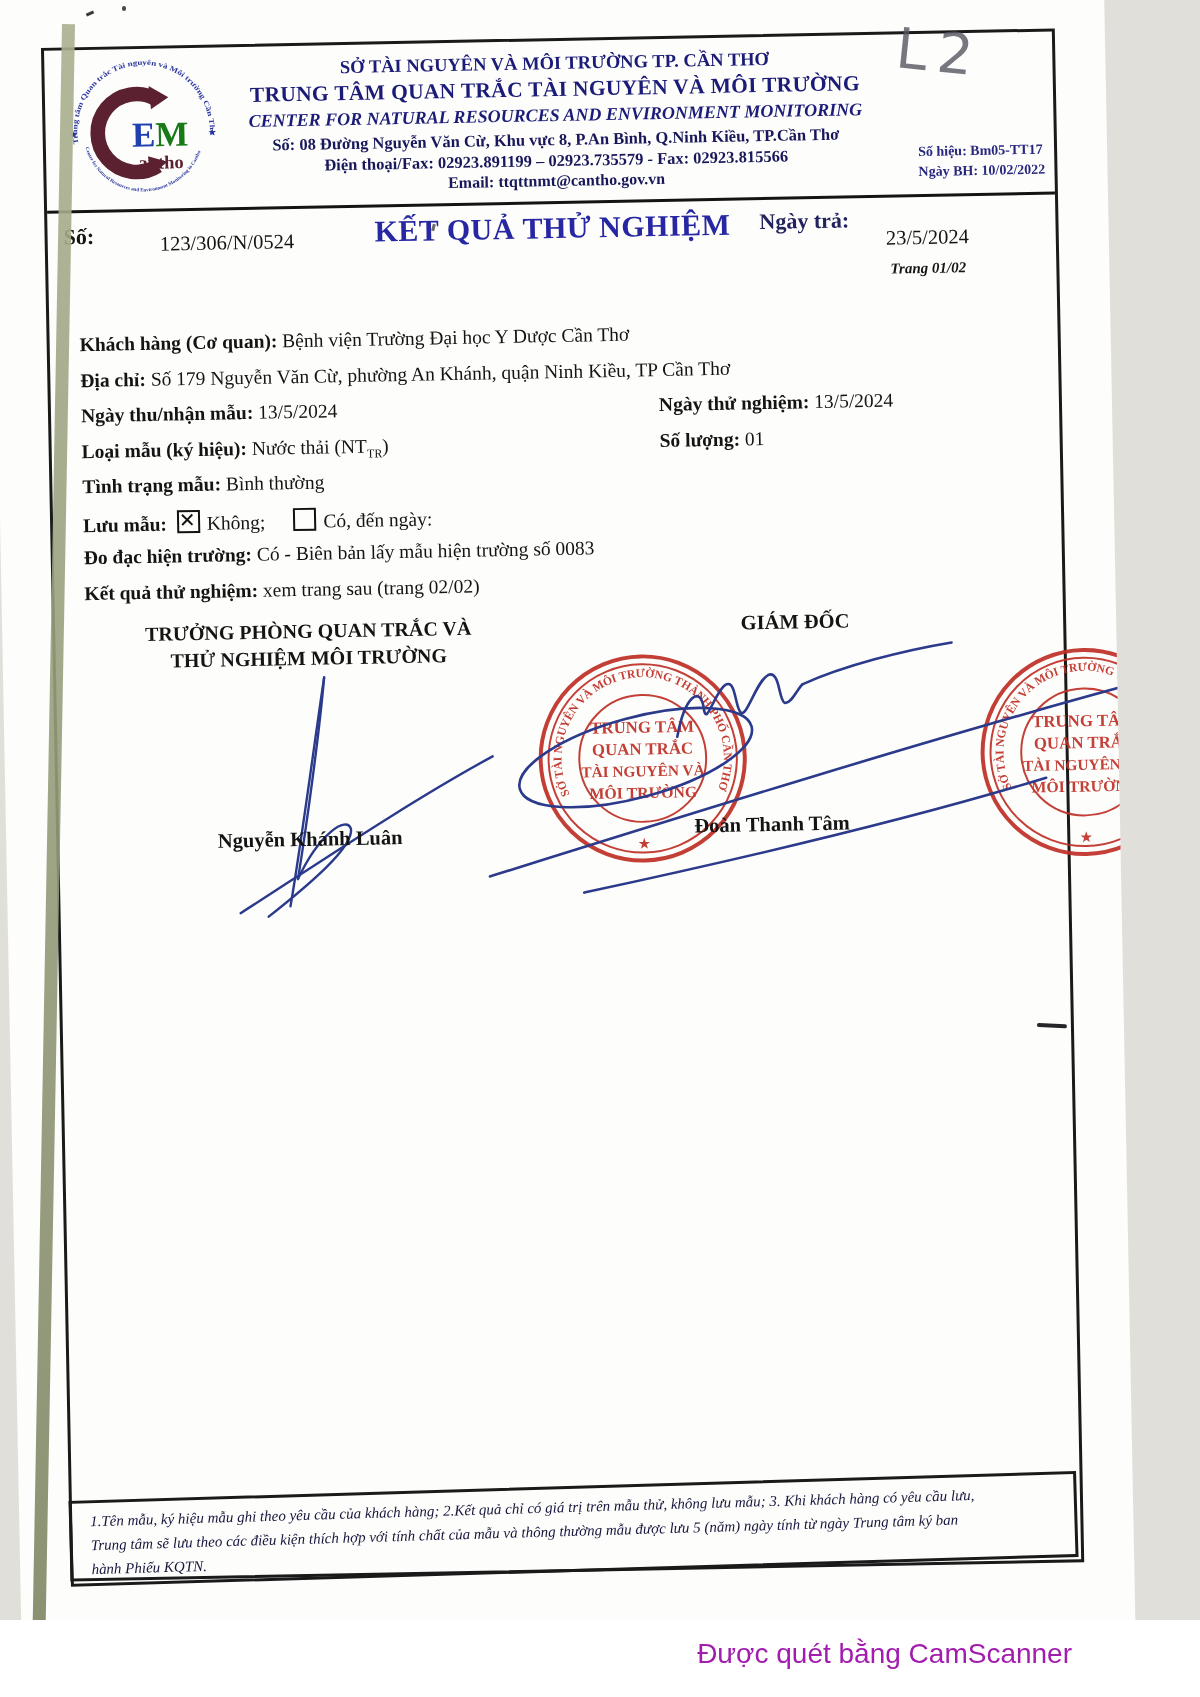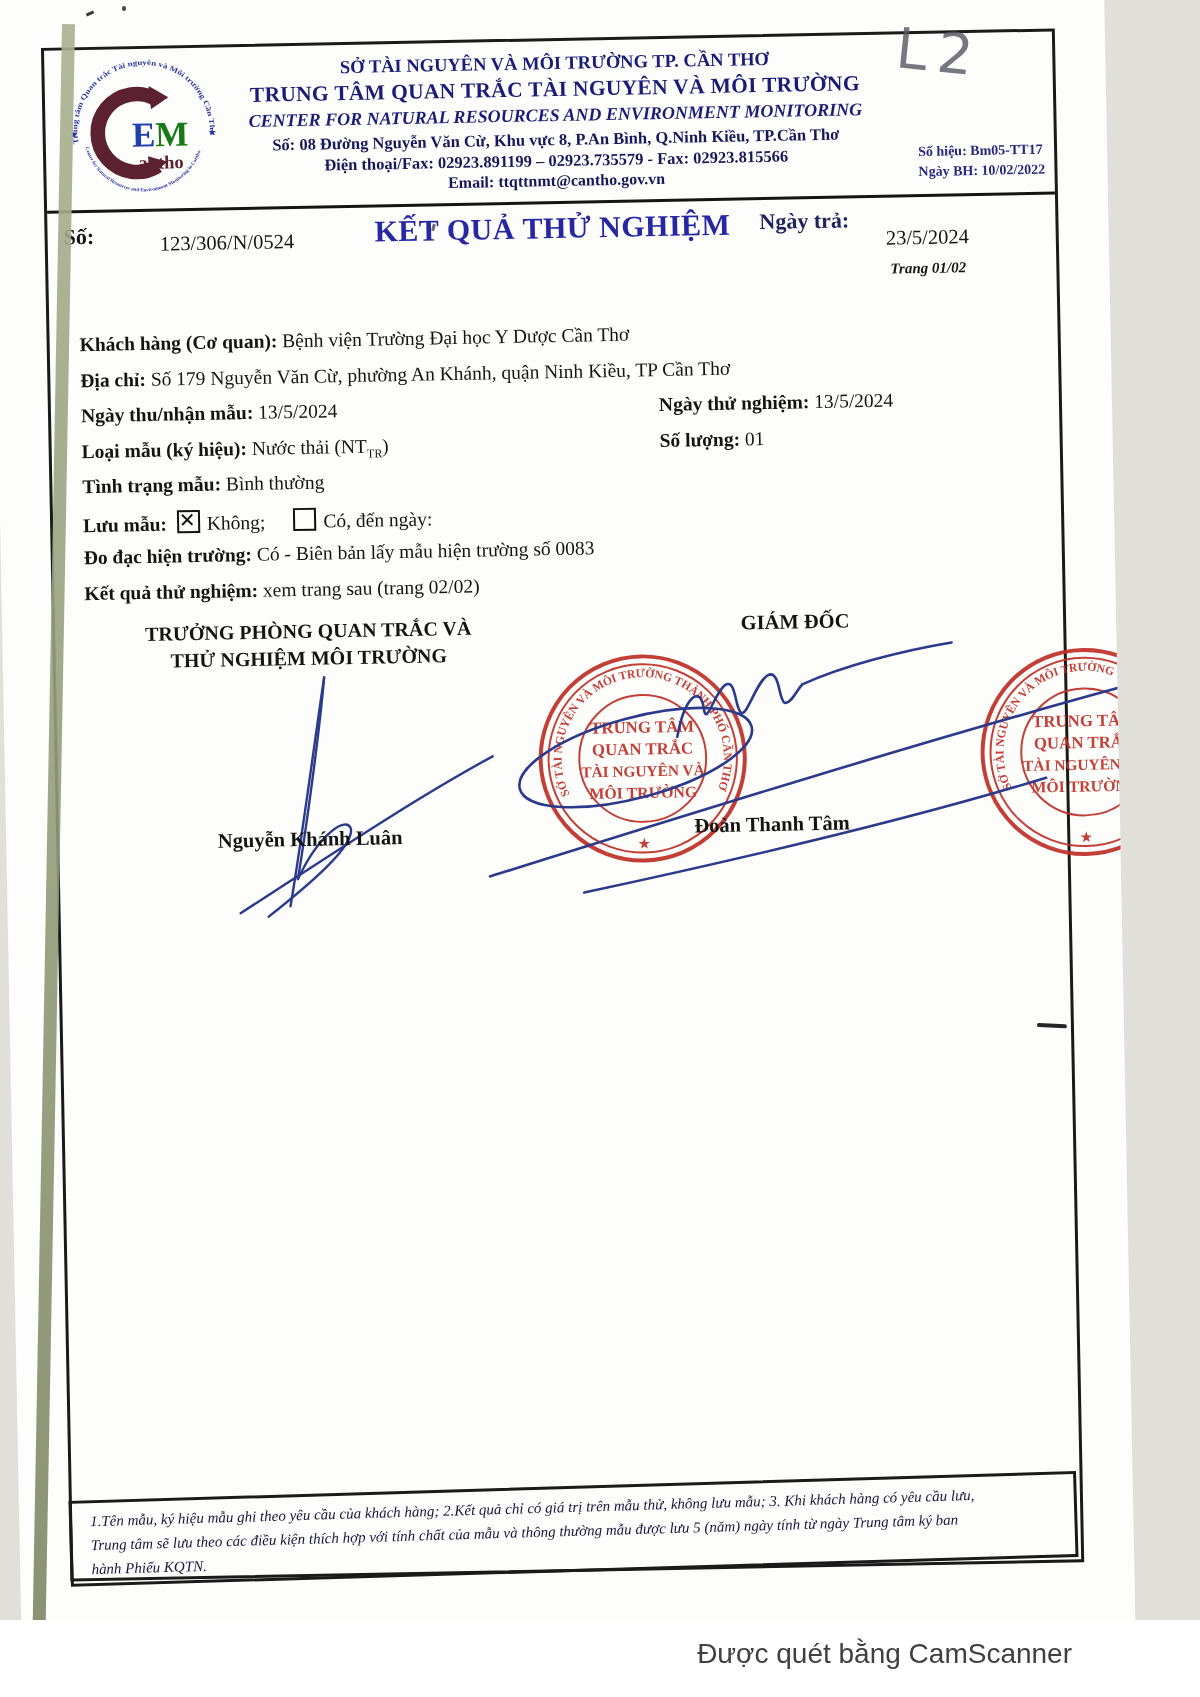--- a/index.html
+++ b/index.html
@@ -71,21 +71,21 @@
     padding:6px 10px 6px 18px;transform:rotate(-0.6deg);
     font-size:15px;font-style:italic;color:#17173e;line-height:24px;white-space:nowrap;overflow:hidden;
   }
   
   .speck1{position:absolute;left:86px;top:12px;width:8px;height:3px;background:#3a3a3a;transform:rotate(-25deg);}
   .speck2{position:absolute;left:122px;top:6px;width:4px;height:5px;background:#4a4a4a;border-radius:2px;}
   .speck3{position:absolute;left:432px;top:224px;width:3px;height:7px;background:#6a6a6a;transform:rotate(14deg);}
   .cambar{position:absolute;left:0;top:1620px;width:1200px;height:77px;background:#ffffff;}
   .cambar span{
     position:absolute;right:128px;top:18px;font-family:"Liberation Sans","DejaVu Sans",sans-serif;
-    font-size:28px;color:#404040;
+    font-size:28px;color:#a21caf;
   }
   svg text{font-family:"Liberation Serif","DejaVu Serif",serif;}
 </style>
 </head>
 <body>
 
 <div class="paper">
 
   <div class="doc-border">
 

